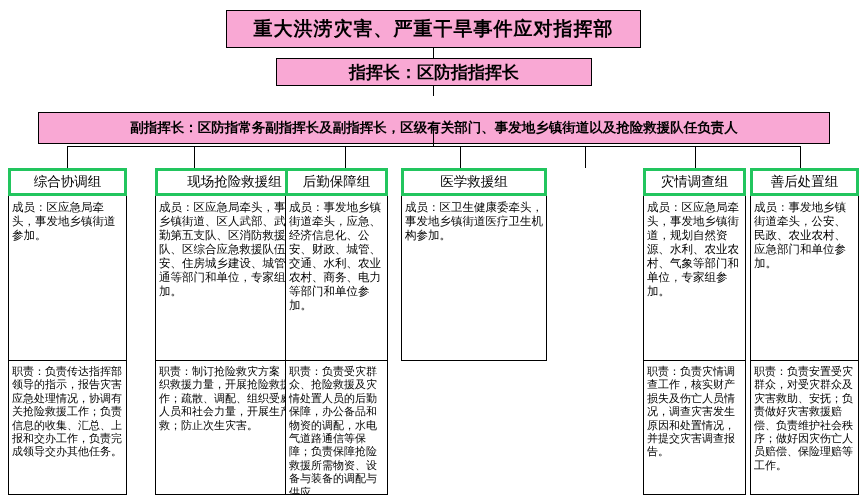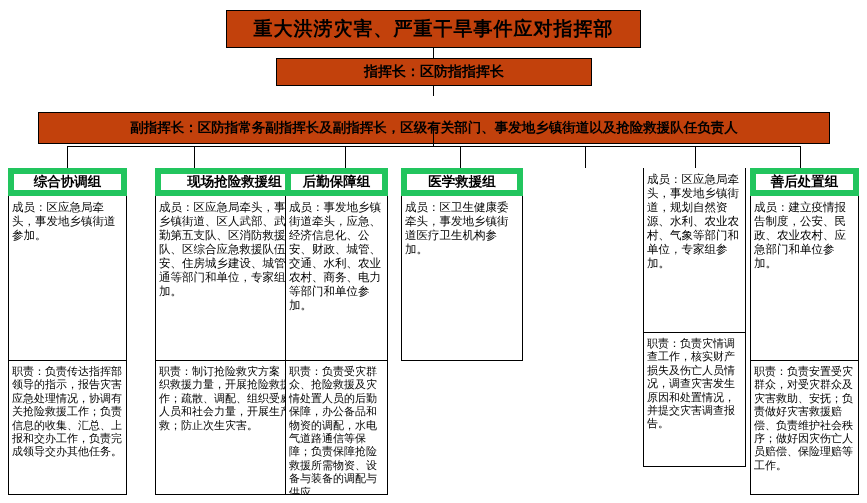--- a/index.html
+++ b/index.html
@@ -10,53 +10,53 @@
     color:#000;
     position:relative;
     overflow:hidden;
   }
   .canvas{position:relative;width:867px;height:503px;}
 
   
   .box{
     position:absolute;
     border:1px solid #000;
-    background:#c2410c;
+    background:#f9a8d4;
     box-sizing:border-box;
     display:flex;
     align-items:center;
     justify-content:center;
     text-align:center;
   }
   #title-box{
     left:226px;top:10px;width:415px;height:38px;
     font-size:19px;font-weight:bold;letter-spacing:1px;
   }
   #commander-box{
     left:276px;top:58px;width:316px;height:28px;
-    font-size:14px;font-weight:bold;
+    font-size:17px;font-weight:bold;
   }
   #deputy-box{
     left:38px;top:112px;width:792px;height:32px;
     font-size:13.5px;font-weight:bold;
   }
 
   
   .line{position:absolute;background:#000;}
   .vline{width:1px;}
   .hline{height:1px;}
 
   
   .col{position:absolute;top:168px;}
   .grp-head{
-    border:6px solid #22c55e;
+    border:3px solid #22c55e;
     box-sizing:border-box;
     height:28px;
     display:flex;align-items:center;justify-content:center;
-    font-size:13.5px;font-weight:bold;
+    font-size:13.5px;font-weight:normal;
     background:#fff;
     text-align:center;
   }
   .grp-body{
     border:1px solid #000;
     border-top:none;
     box-sizing:border-box;
     height:165px;
     padding:4px 3px 2px 3px;
     font-size:11.5px;
@@ -114,30 +114,31 @@
     <div class="grp-body">成员：区应急局牵头，事发地乡镇街道、区人武部、武警执勤第五支队、区消防救援支队、区综合应急救援队伍，公安、住房城乡建设、城管、交通等部门和单位，专家组参加。</div>
     <div class="grp-duty">职责：制订抢险救灾方案，组织救援力量，开展抢险救援工作；疏散、调配、组织受威胁人员和社会力量，开展生产自救；防止次生灾害。</div>
   </div>
 
   <div class="col" style="left:285px;width:103px;">
     <div class="grp-head">后勤保障组</div>
     <div class="grp-body">成员：事发地乡镇街道牵头，应急、经济信息化、公安、财政、城管、交通、水利、农业农村、商务、电力等部门和单位参加。</div>
     <div class="grp-duty">职责：负责受灾群众、抢险救援及灾情处置人员的后勤保障，办公备品和物资的调配，水电气道路通信等保障；负责保障抢险救援所需物资、设备与装备的调配与供应。</div>
   </div>
 
-  <div class="col" style="left:401px;width:122px;">
+  <div class="col" style="left:401px;width:146px;">
     <div class="grp-head">医学救援组</div>
     <div class="grp-body">成员：区卫生健康委牵头，事发地乡镇街道医疗卫生机构参加。</div>
   </div>
 
 
   <div class="col" style="left:643px;width:103px;">
+    <div class="grp-head">灾情调查组</div>
     <div class="grp-body">成员：区应急局牵头，事发地乡镇街道，规划自然资源、水利、农业农村、气象等部门和单位，专家组参加。</div>
     <div class="grp-duty">职责：负责灾情调查工作，核实财产损失及伤亡人员情况，调查灾害发生原因和处置情况，并提交灾害调查报告。</div>
   </div>
 
   <div class="col" style="left:750px;width:109px;">
     <div class="grp-head">善后处置组</div>
-    <div class="grp-body">成员：建立疫情报告制度，公安、民政、农业农村、应急部门和单位参加。</div>
+    <div class="grp-body">成员：事发地乡镇街道牵头，公安、民政、农业农村、应急部门和单位参加。</div>
     <div class="grp-duty">职责：负责安置受灾群众，对受灾群众及灾害救助、安抚；负责做好灾害救援赔偿、负责维护社会秩序；做好因灾伤亡人员赔偿、保险理赔等工作。</div>
   </div>
 
 </div>
 
 </body></html>

